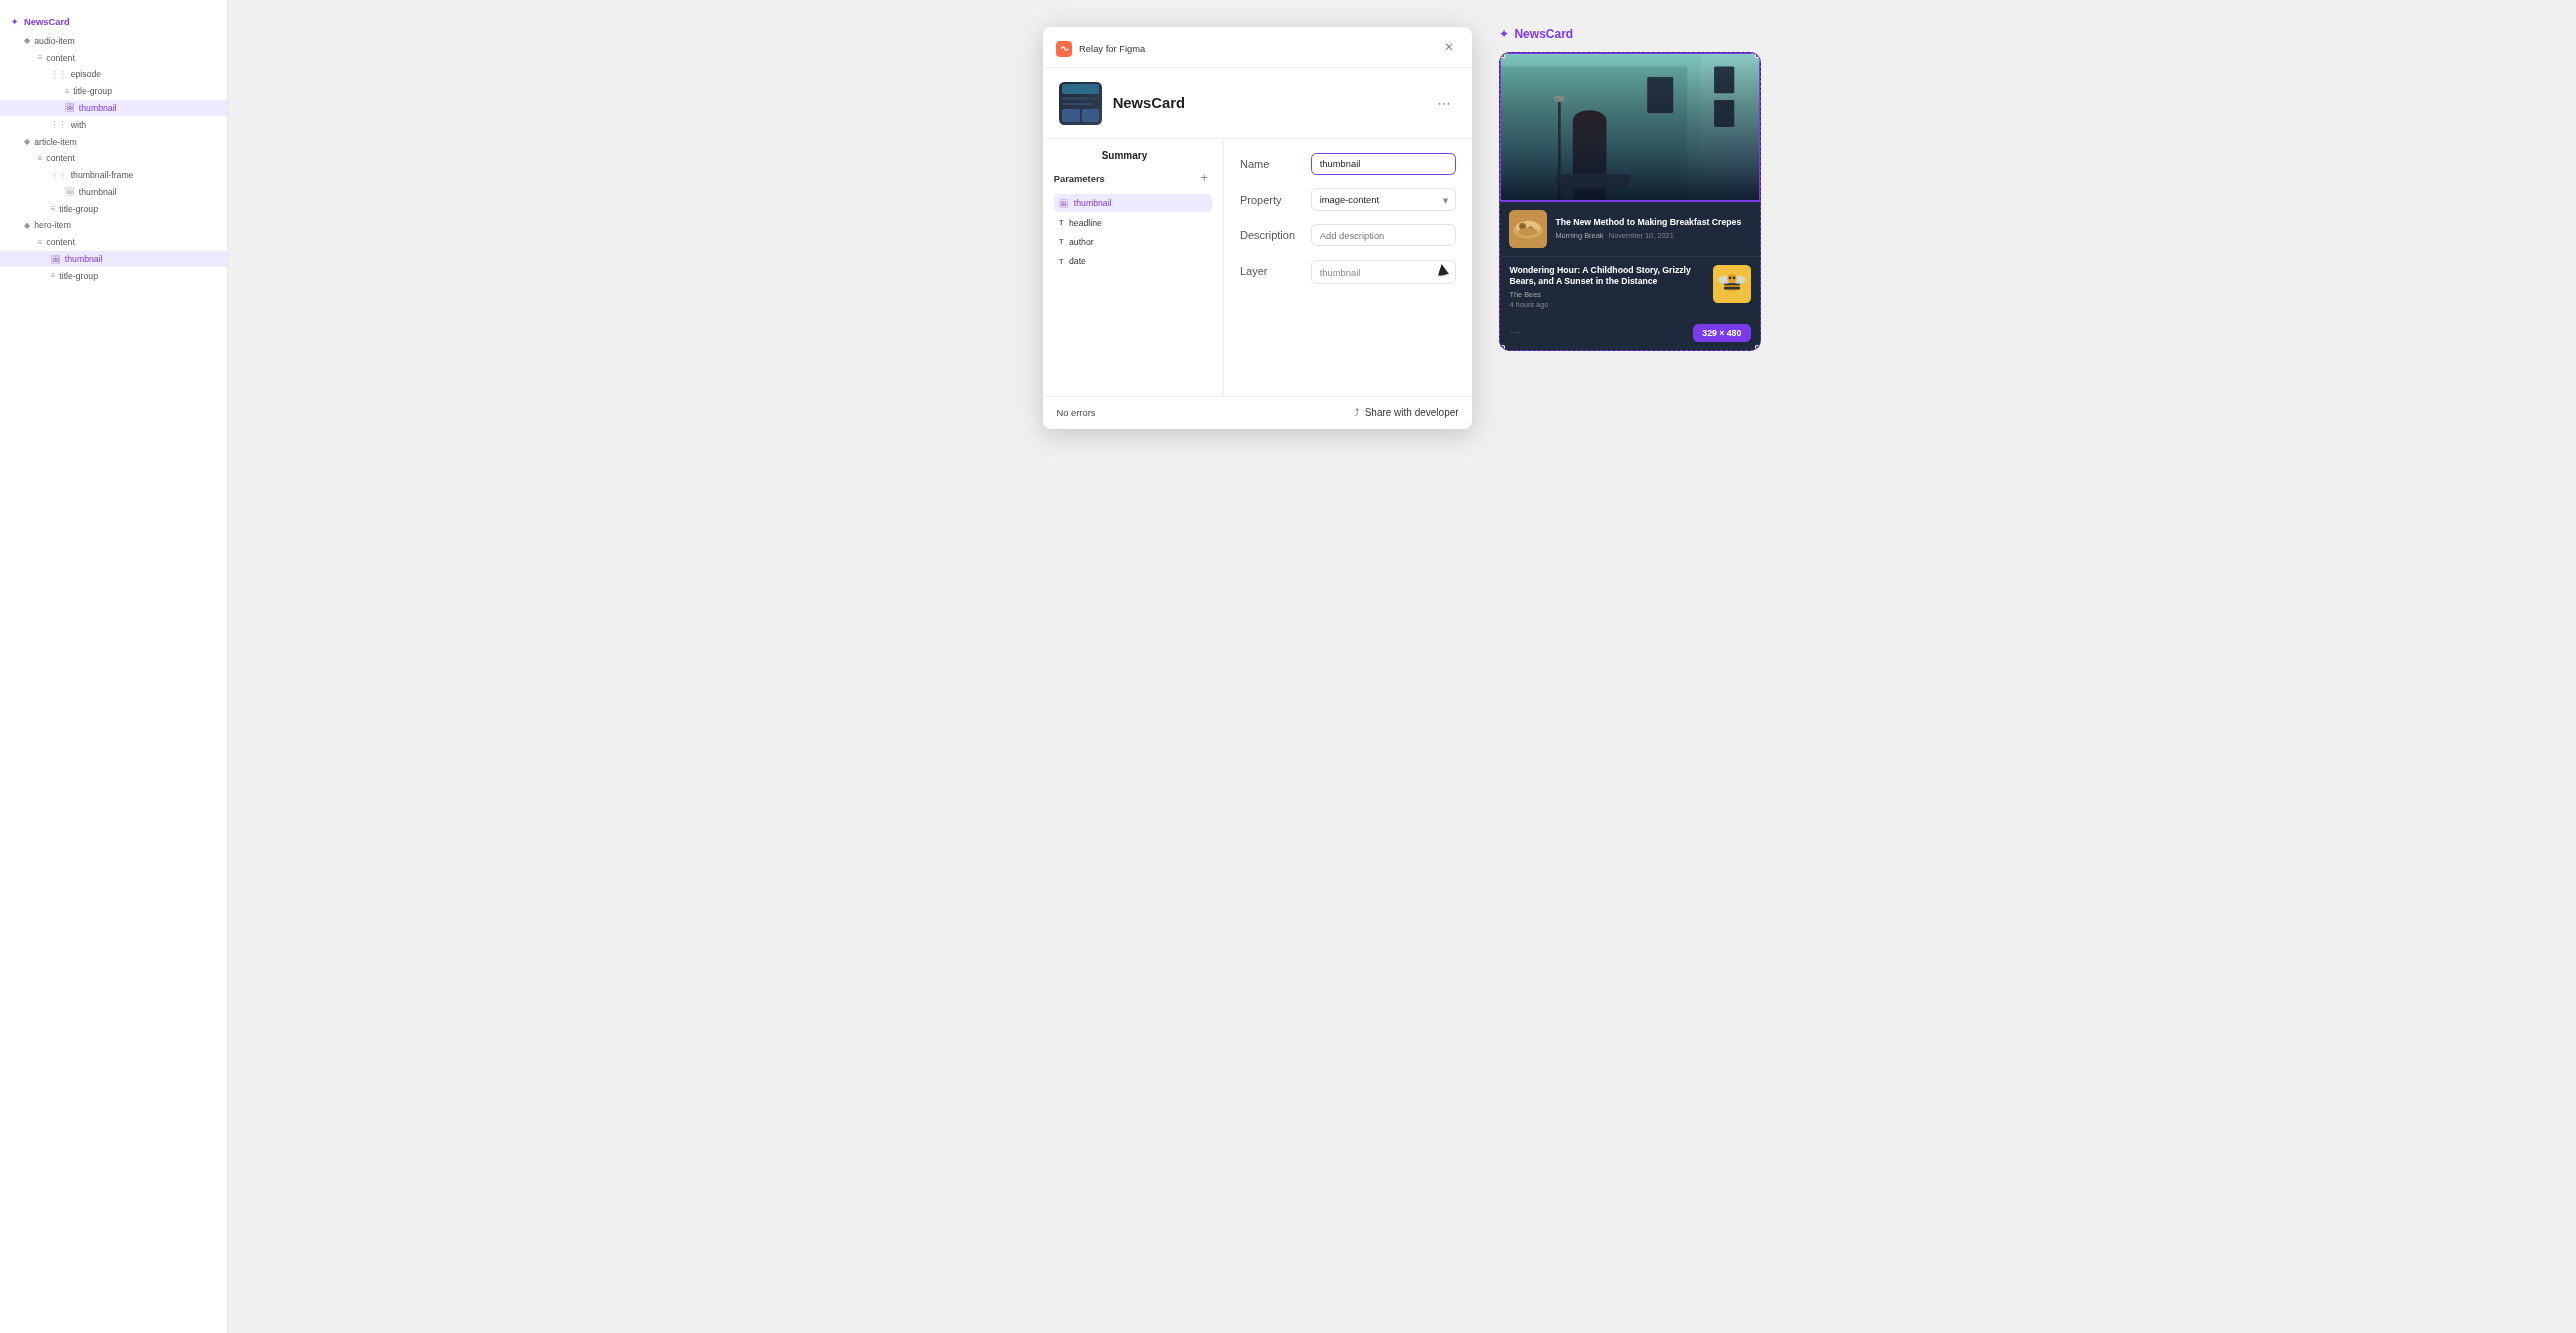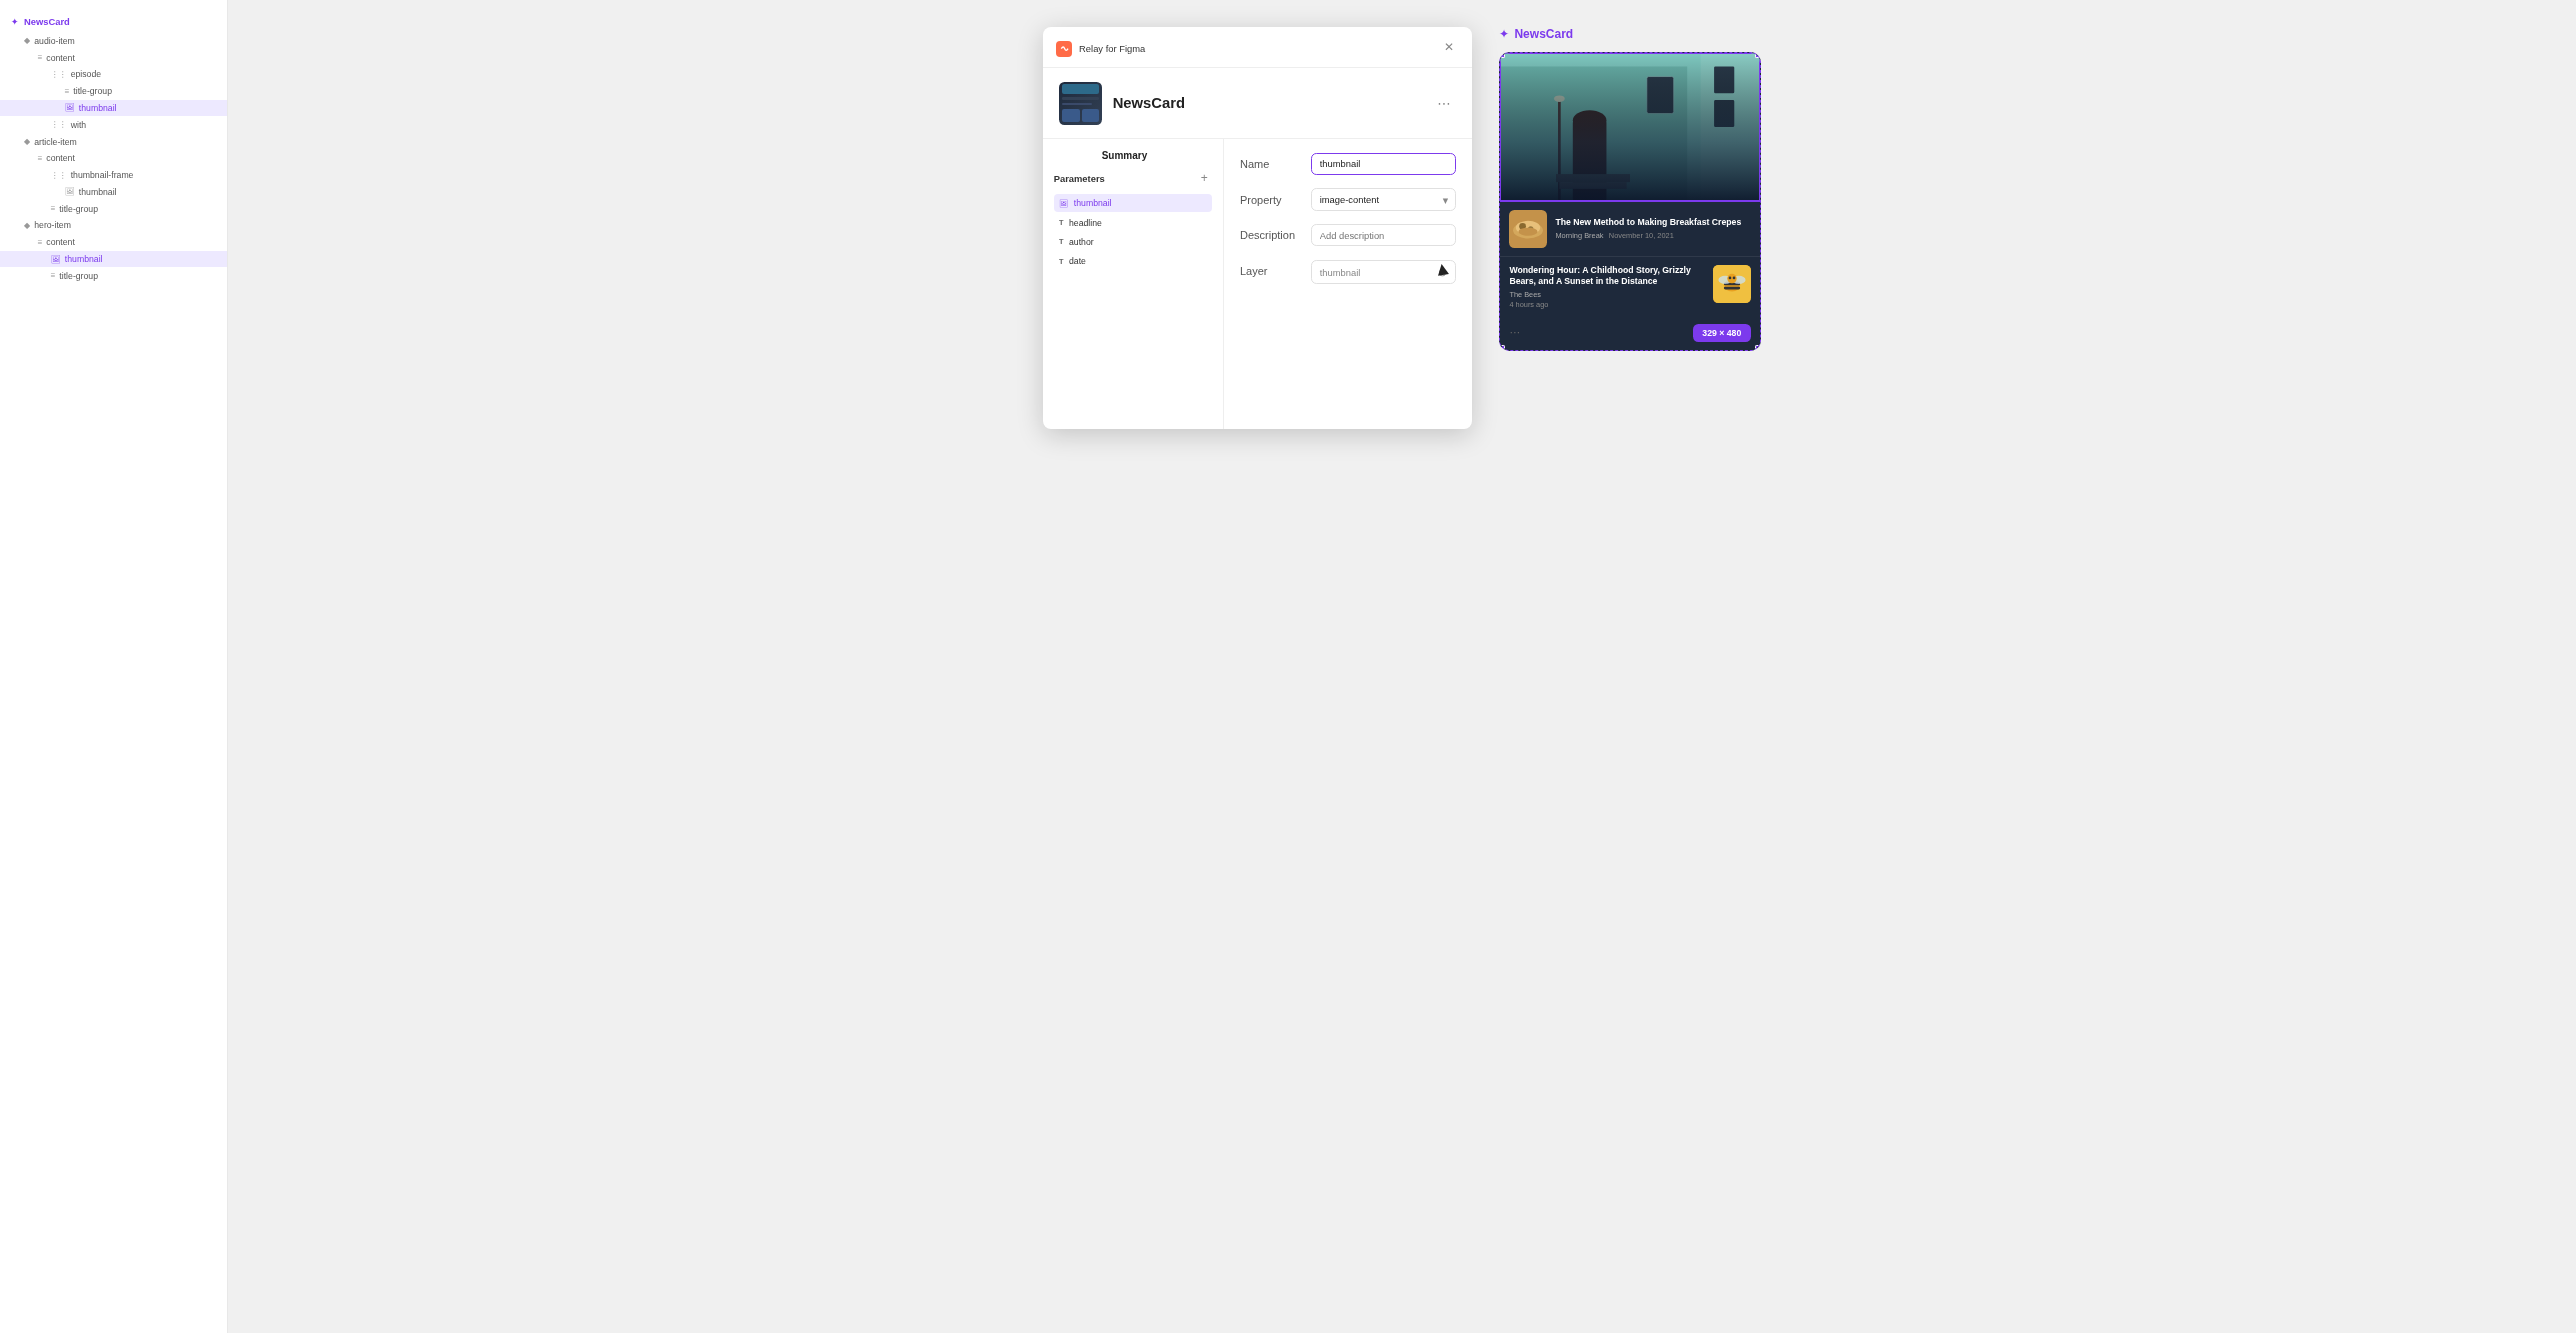--- a/index.html
+++ b/index.html
@@ -757,20 +757,27 @@
           <span class="field-label">Layer</span>
           <div class="field-layer-wrapper">
             <span class="field-layer-text">thumbnail</span>
             <span class="field-layer-icon">⊕</span>
           </div>
         </div>
       </div>
 
     </div>
 
+    <div class="modal-footer">
+      <span class="no-errors">No errors</span>
+      <button class="share-btn">
+        <span class="share-icon">⤴</span>
+        <span>Share with developer</span>
+      </button>
+    </div>
 
     <div class="cursor-indicator">▲</div>
   </div>
 
   <div class="preview-panel">
     <div class="preview-title-row">
       <span class="preview-icon">✦</span>
       <span class="preview-title">NewsCard</span>
     </div>
 

